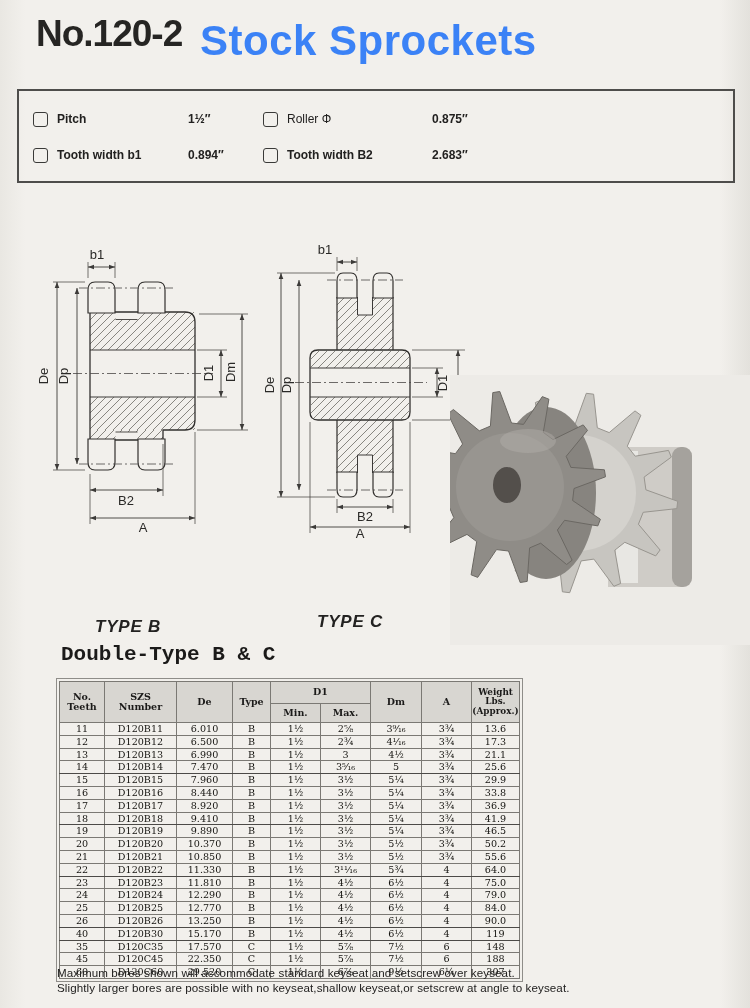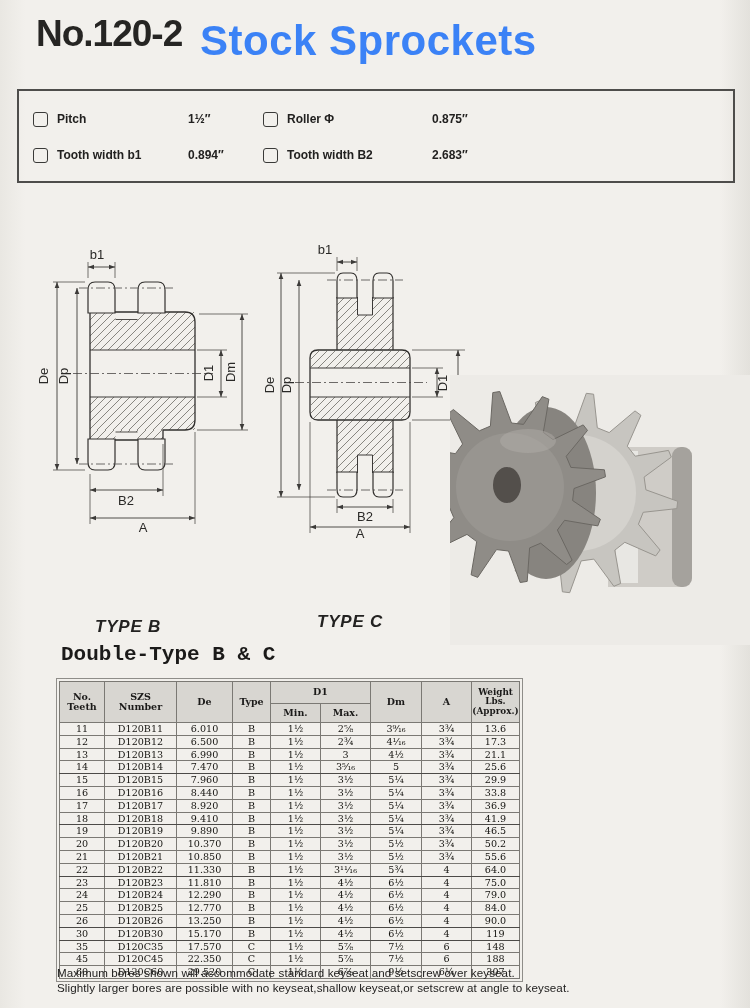--- a/index.html
+++ b/index.html
@@ -13,21 +13,21 @@
   .page-title{left:200px;top:17px;font-size:42px;font-weight:800;letter-spacing:0.5px;color:#3b82f6;}
 
   .spec-box{left:17px;top:89px;width:714px;height:90px;border:2px solid #4e4d4b;background:transparent;}
   .spec-grid{position:absolute;inset:0;display:grid;grid-template-columns:230px auto;
     padding:16px 0 0 14px;row-gap:12px;align-content:start;}
   .spec-item{display:flex;align-items:center;height:24px;}
   .spec-check{width:13px;height:13px;border:1.7px solid #3a3a38;border-radius:3px;margin-right:9px;flex:none;}
   .spec-label{font-size:12px;font-weight:700;color:#222120;}
   .spec-value{font-size:12px;font-weight:700;color:#222120;}
   .spec-item:nth-child(1) .spec-label{width:131px;}
-  .spec-item:nth-child(2) .spec-label{width:145px;font-weight:700;}
+  .spec-item:nth-child(2) .spec-label{width:145px;font-weight:400;}
   .spec-item:nth-child(3) .spec-label{width:131px;}
   .spec-item:nth-child(4) .spec-label{width:145px;}
 
   svg text.dlab{font-family:"Liberation Sans",sans-serif;font-size:13px;fill:#2a2927;text-anchor:middle;}
   .caption{font-size:17px;font-style:italic;font-weight:600;letter-spacing:0.8px;color:#232221;margin-top:46px;}
   .caption-b{left:95px;top:571px;}
   .caption-c{left:317px;top:566px;}
 
   .table-title{left:61px;top:643px;font-family:Liberation Mono, monospace;
     font-size:21px;font-weight:700;color:#1b1a19;}
@@ -524,21 +524,21 @@
         <td>D120B26</td>
         <td>13.250</td>
         <td>B</td>
         <td>1½</td>
         <td>4½</td>
         <td>6½</td>
         <td>4</td>
         <td>90.0</td>
       </tr>
       <tr class="break">
-        <td>30</td>
+        <td>40</td>
         <td>D120B30</td>
         <td>15.170</td>
         <td>B</td>
         <td>1½</td>
         <td>4½</td>
         <td>6½</td>
         <td>4</td>
         <td>119</td>
       </tr>
       <tr>

